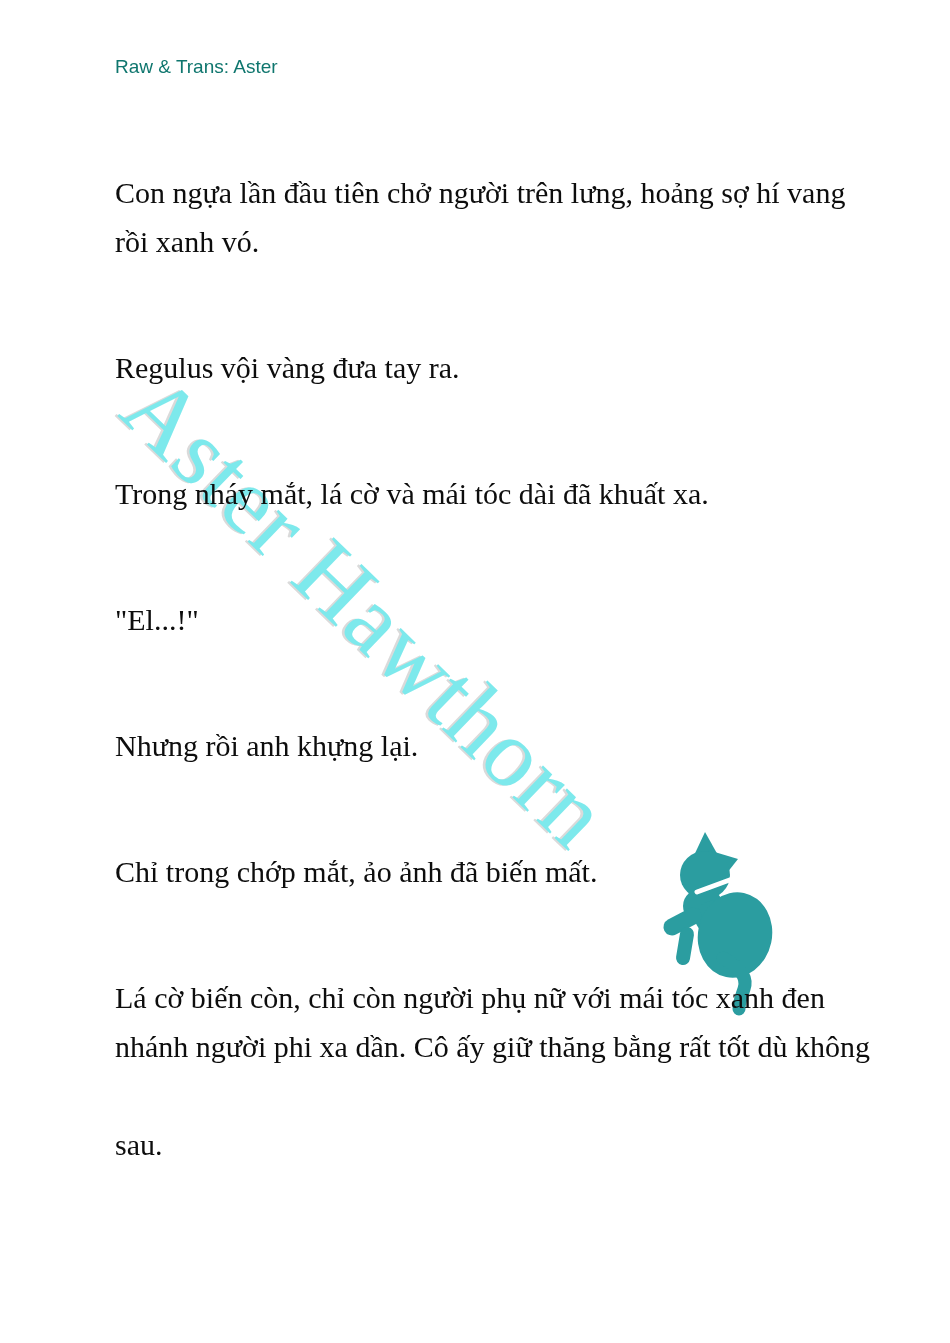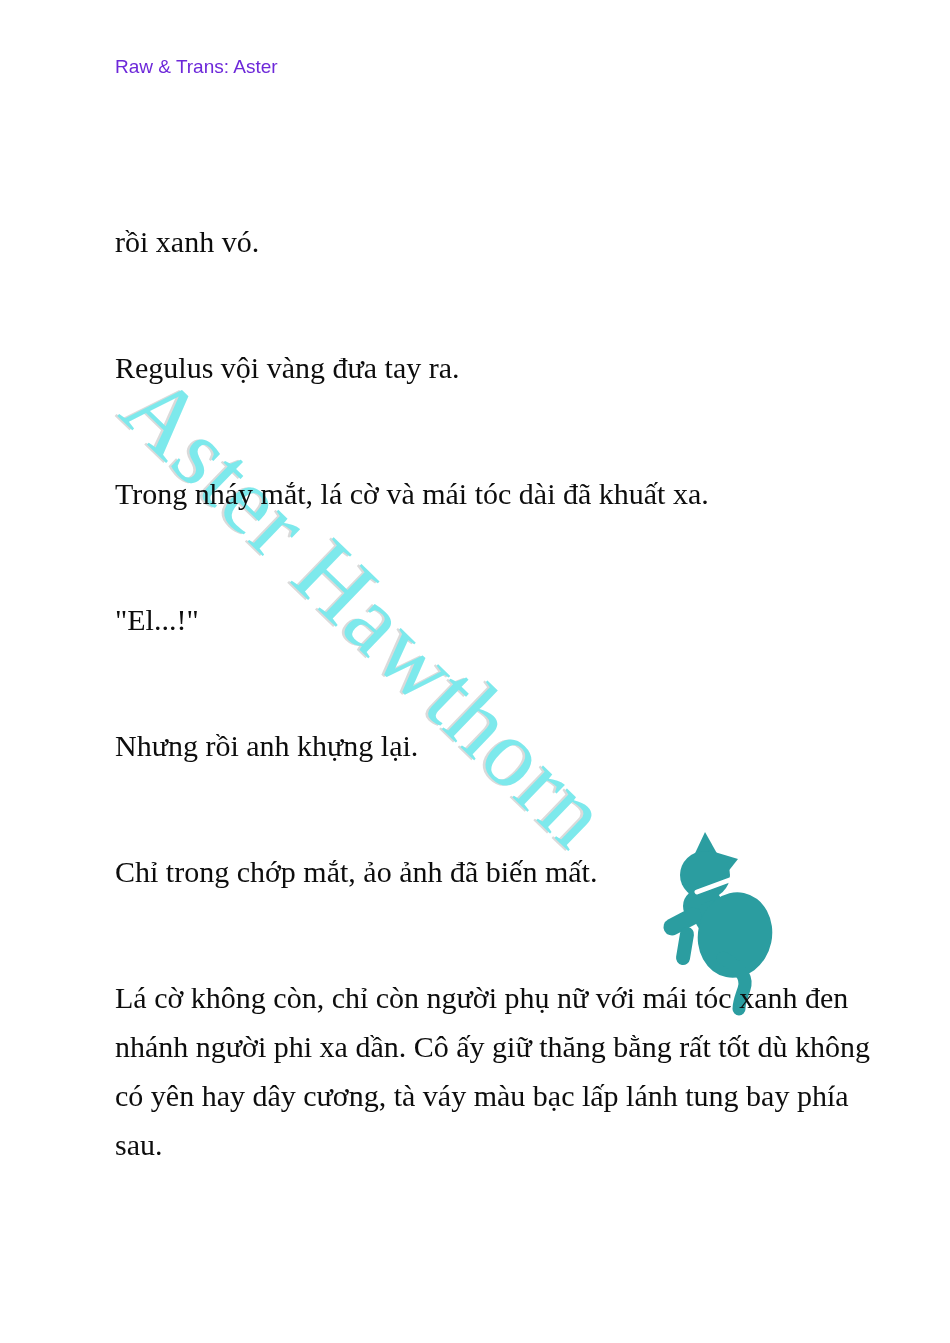--- a/index.html
+++ b/index.html
@@ -7,21 +7,21 @@
     width:950px;height:1343px;
     background:#ffffff;
     position:relative;
     overflow:hidden;
     font-family:"Liberation Serif", serif;
   }
   .page{position:absolute;inset:0;}
   .doc-header{
     position:absolute;left:115px;top:56px;
     font-family:"Liberation Sans", sans-serif;
-    font-size:19px;color:#6d28d9;
+    font-size:19px;color:#0f766e;
     z-index:3;
   }
   .watermark{
     position:absolute;left:178px;top:352px;
     transform:rotate(44deg);
     transform-origin:0 0;
     font-family:"Liberation Serif", serif;
     font-size:96px;
     white-space:nowrap;
     z-index:1;
@@ -72,39 +72,39 @@
       <path d="M 42 104 L 38 128" stroke="currentColor" stroke-width="14" stroke-linecap="round" fill="none"></path>
 
       <path d="M 78 128 C 96 138 103 148 99 159 C 96 168 94 172 94 179" stroke="currentColor" stroke-width="13" stroke-linecap="round" fill="none"></path>
 
       <path d="M 52 62 L 90 48" stroke="#ffffff" stroke-width="5" stroke-linecap="round" fill="none"></path>
     </g>
   </svg>
 
   <div class="content">
     <p class="para">
-      <br>
+      <span class="line">Con ngựa lần đầu tiên chở người trên lưng, hoảng sợ hí vang</span><br>
       <span class="line">rồi xanh vó.</span>
     </p>
     <p class="para">
       <span class="line">Regulus vội vàng đưa tay ra.</span>
     </p>
     <p class="para">
       <span class="line">Trong nháy mắt, lá cờ và mái tóc dài đã khuất xa.</span>
     </p>
     <p class="para">
       <span class="line">"El...!"</span>
     </p>
     <p class="para">
       <span class="line">Nhưng rồi anh khựng lại.</span>
     </p>
     <p class="para">
       <span class="line">Chỉ trong chớp mắt, ảo ảnh đã biến mất.</span>
     </p>
     <p class="para">
-      <span class="line">Lá cờ không còn, chỉ còn người phụ nữ với mái tóc xanh đen</span><br>
+      <span class="line">Lá cờ biến còn, chỉ còn người phụ nữ với mái tóc xanh đen</span><br>
       <span class="line">nhánh người phi xa dần. Cô ấy giữ thăng bằng rất tốt dù không</span><br>
-      <span class="line">có yên hay dây cương, tà váy màu bạc lấp lánh tung bay phía</span><br>
+      <br>
       <span class="line">sau.</span>
     </p>
   </div>
 
 </div>
 
 </body></html>

